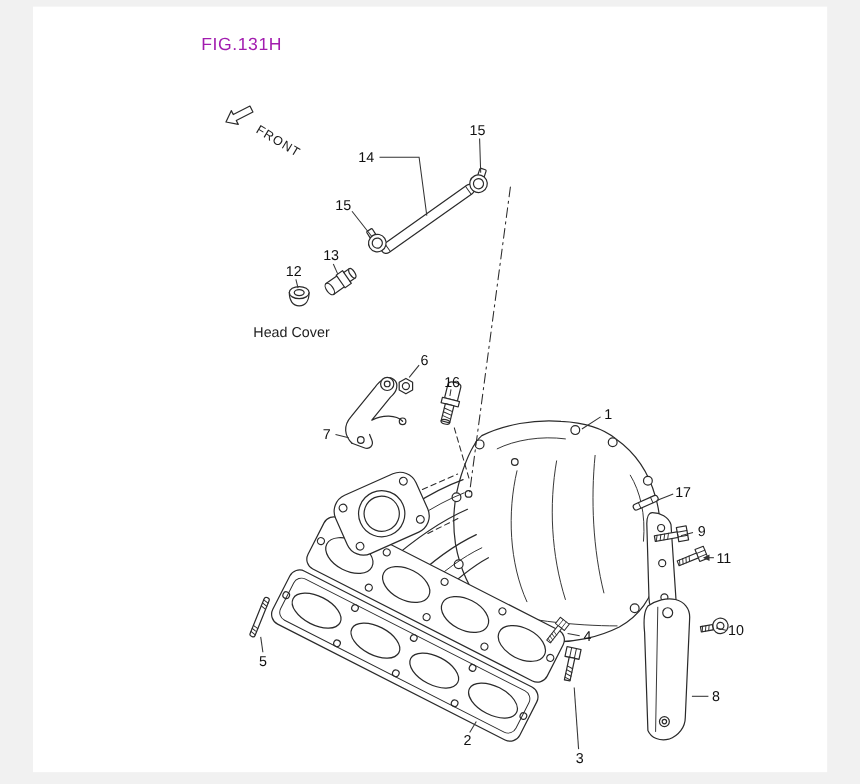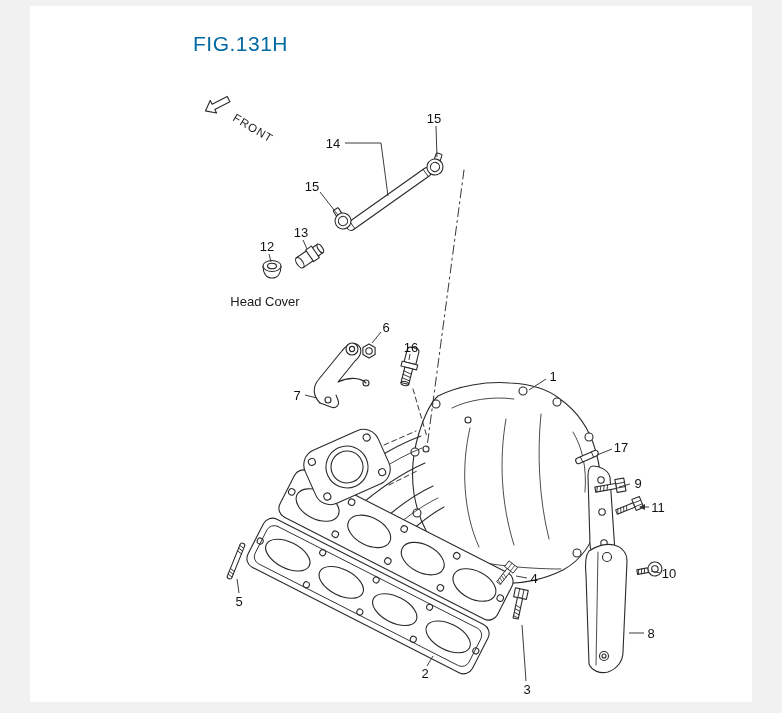--- a/index.html
+++ b/index.html
@@ -12,22 +12,22 @@
   body{
     width:782px;height:713px;position:relative;overflow:hidden;
     background:var(--margin);
     font-family:"Liberation Sans", sans-serif;
   }
   .page{
     position:absolute;left:30px;top:6px;width:722px;height:696px;
     background:var(--background);
   }
   .figure-title{
-    position:absolute;left:193px;top:32px;
-    font-size:21px;color:#0369a1;letter-spacing:0.5px;
+    position:absolute;left:183px;top:32px;
+    font-size:16px;color:#a21caf;letter-spacing:0.5px;
   }
   svg.diagram{position:absolute;left:0;top:0;}
   .ln{fill:none;stroke:var(--line);stroke-width:1.1;stroke-linecap:round;stroke-linejoin:round;}
   .lnw{fill:#ffffff;stroke:var(--line);stroke-width:1.1;stroke-linecap:round;stroke-linejoin:round;}
   .thin{stroke-width:0.85;}
   .dashdot{stroke-dasharray:9 4 2 4;stroke-width:0.95;}
   .dash{stroke-dasharray:5 3.5;stroke-width:0.95;}
   .leaders polyline{fill:none;stroke:#333;stroke-width:0.95;}
   .labels text{
     font-family:"Liberation Sans", sans-serif;

